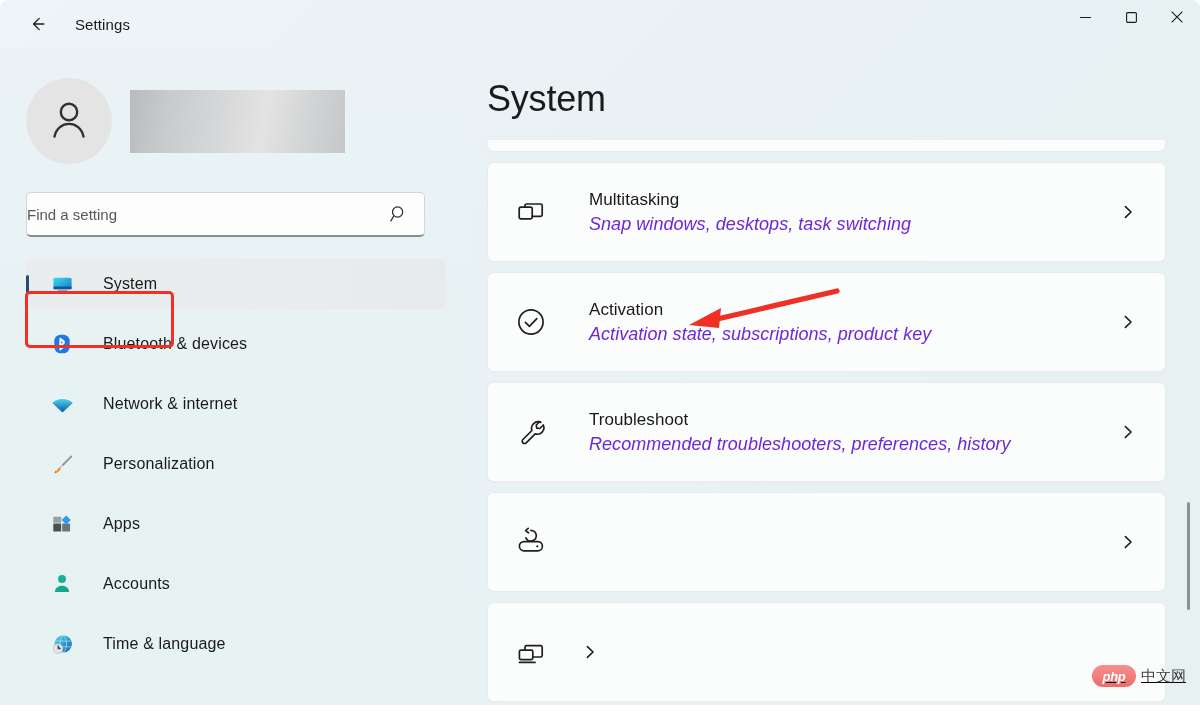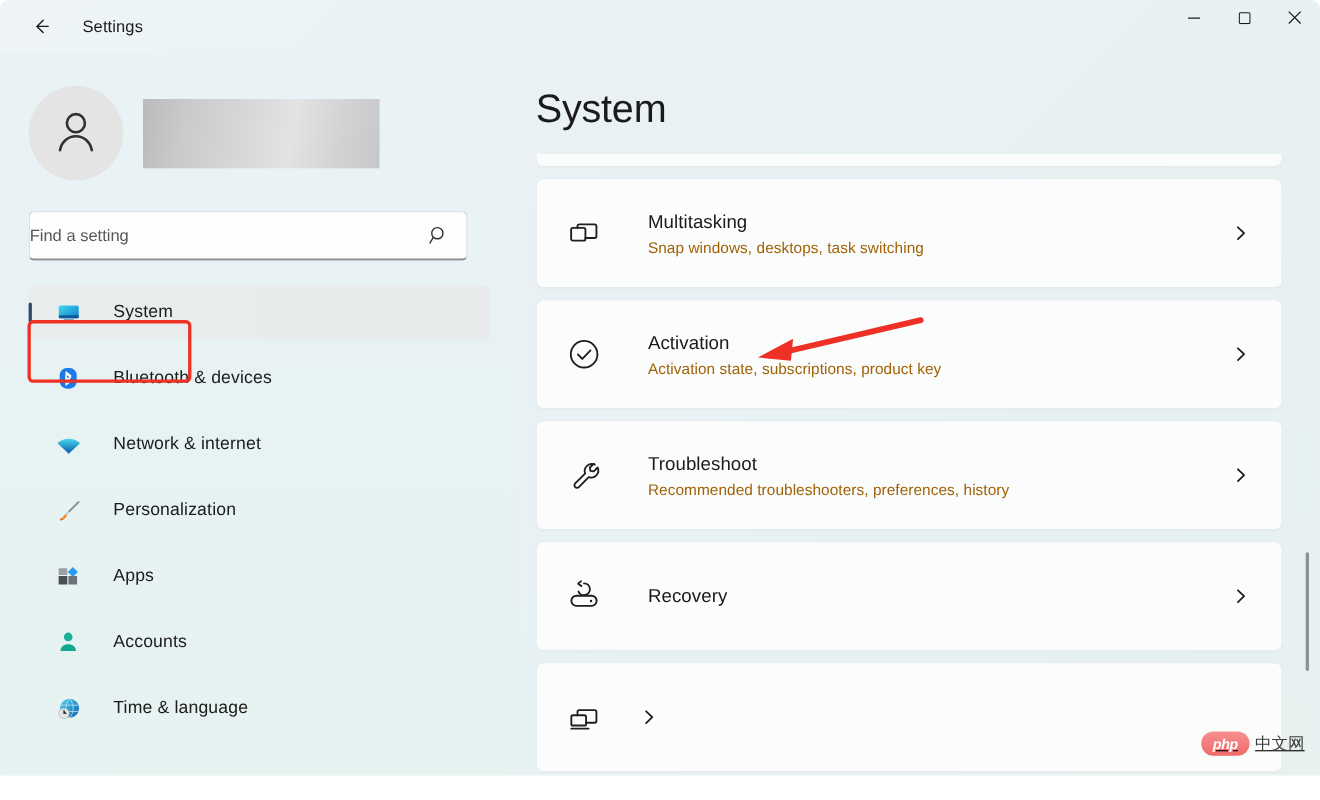--- a/index.html
+++ b/index.html
@@ -209,24 +209,25 @@
     margin-right: 31px;
   }
   .card-text { flex: 1; min-width: 0; margin-left: 10px; }
   .card-title {
     font-size: 17px;
     color: #191919;
     line-height: 1.35;
     letter-spacing: .05px;
   }
   .card-sub {
-    font-size: 14px;
-    color: #a16207;
+    font-size: 18px;
+    color: #6d28d9;
     margin-top: 3px;
     letter-spacing: .05px;
+    font-style: italic;
   }
   .chev {
     flex: 0 0 auto;
     width: 22px; height: 22px;
     display: flex; align-items: center; justify-content: center;
     margin-right: 4px;
   }
 
   
   .scrollbar {
@@ -517,21 +518,20 @@
       <div class="card">
         <span class="card-ico">
           <svg width="30" height="30" viewBox="0 0 30 30" fill="none">
             <path d="M14.9 3.3a5.4 5.4 0 1 1-5 7.5" stroke="#1f1f1f" stroke-width="1.7" stroke-linecap="round" fill="none"></path>
             <path d="M12.2 1.3 9.6 3.6l2.9 2.2" stroke="#1f1f1f" stroke-width="1.7" stroke-linecap="round" stroke-linejoin="round" fill="none"></path>
             <rect x="3.4" y="14.6" width="23" height="9.2" rx="4.6" stroke="#1f1f1f" stroke-width="1.7"></rect>
             <circle cx="21.3" cy="19.3" r="1.1" fill="#1f1f1f"></circle>
           </svg>
         </span>
         <div class="card-text">
-          <div class="card-title">Recovery</div>
         </div>
         <span class="chev">
           <svg width="16" height="16" viewBox="0 0 16 16" fill="none">
             <path d="M5.4 2.6 11 8l-5.6 5.4" stroke="#1c1c1c" stroke-width="1.6" stroke-linecap="round" stroke-linejoin="round"></path>
           </svg>
         </span>
       </div>
 
       <div class="card">
         <span class="card-ico">

